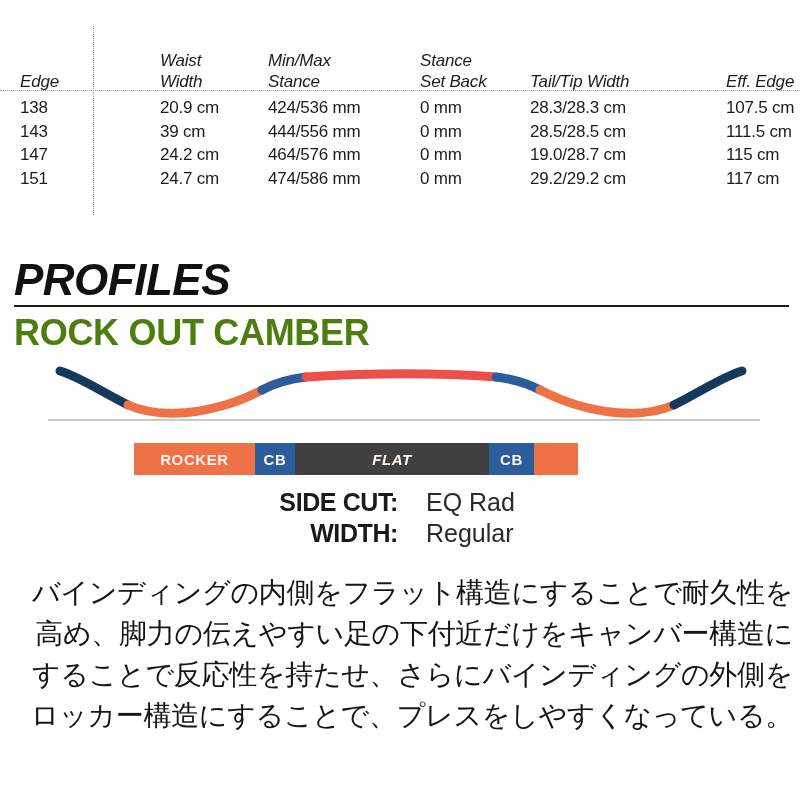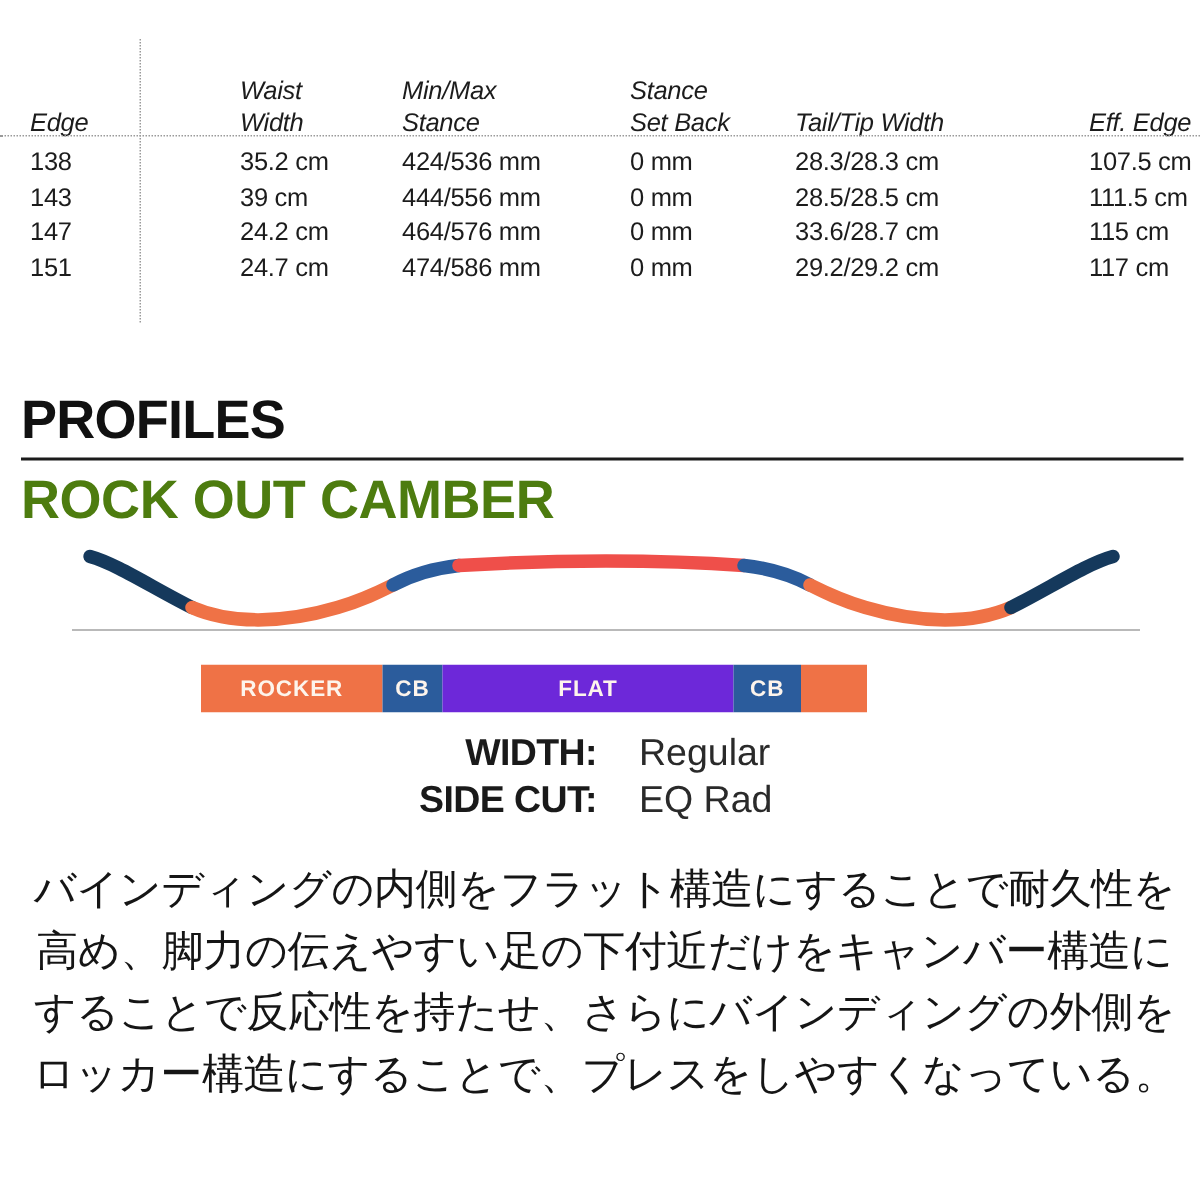--- a/index.html
+++ b/index.html
@@ -80,25 +80,26 @@
     width: 0;
     height: 189px;
     border-left: 1px dotted #9a9a9a;
   }
 
   
   .profiles-title {
     position: absolute;
     left: 14px;
     top: 255px;
-    font-size: 36px;
+    font-size: 44px;
     font-weight: 700;
     letter-spacing: -0.5px;
     color: #111111;
     line-height: 50px;
+    font-style: italic;
   }
   .profiles-rule {
     position: absolute;
     left: 14px;
     top: 305px;
     width: 775px;
     height: 0;
     border-top: 2px solid #1b1b1b;
   }
   .profiles-sub {
@@ -175,21 +176,21 @@
   .jp-desc {
     position: absolute;
     left: 13px;
     top: 572px;
     width: 780px;
     font-size: 28px;
     line-height: 41px;
     letter-spacing: -0.3px;
     color: #151515;
     font-family: "DejaVu Sans", sans-serif;
-    text-align: center;
+    text-align: right;
   }
 </style>
 </head>
 <body>
 
 <div class="spec-table-wrap">
   <div class="dot-h"></div>
   <div class="dot-v"></div>
   <table class="spec-table">
     <thead>
@@ -213,40 +214,40 @@
           <span class="hl">Tail/Tip Width</span>
         </th>
         <th class="col-edge">
           <span class="hl">Eff. Edge</span>
         </th>
       </tr>
     </thead>
     <tbody>
       <tr>
         <td class="col-size">138</td>
-        <td class="col-waist">35.2 cm</td>
+        <td class="col-waist">20.9 cm</td>
         <td class="col-stance">424/536 mm</td>
         <td class="col-setb">0 mm</td>
         <td class="col-tailtip">28.3/28.3 cm</td>
         <td class="col-edge">107.5 cm</td>
       </tr>
       <tr>
         <td class="col-size">143</td>
         <td class="col-waist">39 cm</td>
         <td class="col-stance">444/556 mm</td>
         <td class="col-setb">0 mm</td>
         <td class="col-tailtip">28.5/28.5 cm</td>
         <td class="col-edge">111.5 cm</td>
       </tr>
       <tr>
         <td class="col-size">147</td>
         <td class="col-waist">24.2 cm</td>
         <td class="col-stance">464/576 mm</td>
         <td class="col-setb">0 mm</td>
-        <td class="col-tailtip">33.6/28.7 cm</td>
+        <td class="col-tailtip">19.0/28.7 cm</td>
         <td class="col-edge">115 cm</td>
       </tr>
       <tr>
         <td class="col-size">151</td>
         <td class="col-waist">24.7 cm</td>
         <td class="col-stance">474/586 mm</td>
         <td class="col-setb">0 mm</td>
         <td class="col-tailtip">29.2/29.2 cm</td>
         <td class="col-edge">117 cm</td>
       </tr>
@@ -275,29 +276,29 @@
 
     <path id="seg-rocker-right" d="M 520 32 C 530 37 540 42 557 47 C 594 58 629 58 654 47" fill="none" stroke-linecap="round" stroke-width="9" stroke="#ef7246"></path>
 
     <path id="seg-tip-right" d="M 654 47 C 680 34 704 18 722 13" fill="none" stroke-linecap="round" stroke-width="9" stroke="#15395c"></path>
   </svg>
 </div>
 
 <div class="legend-bar">
   <div class="legend-seg" style="background: rgb(239, 114, 70); width: 121px; flex: 0 0 121px;">ROCKER</div>
   <div class="legend-seg" style="background: rgb(43, 92, 156); width: 40px; flex: 0 0 40px;">CB</div>
-  <div class="legend-seg" style="background: #6d28d9; width: 194px; flex: 0 0 194px;">FLAT</div>
+  <div class="legend-seg" style="background: #404040; width: 194px; flex: 0 0 194px; font-style: italic;">FLAT</div>
   <div class="legend-seg" style="background: rgb(43, 92, 156); width: 45px; flex: 0 0 45px;">CB</div>
   <div class="legend-seg" style="background: rgb(239, 114, 70); width: 156px; flex: 0 0 156px;">ROCKER</div>
 </div>
 
 <div class="cut-rows">
+  <div class="cut-row">
+    <div class="cut-label">SIDE CUT:</div>
+    <div class="cut-value">EQ Rad</div>
+  </div>
   <div class="cut-row">
     <div class="cut-label">WIDTH:</div>
     <div class="cut-value">Regular</div>
   </div>
-  <div class="cut-row">
-    <div class="cut-label">SIDE CUT:</div>
-    <div class="cut-value">EQ Rad</div>
-  </div>
 </div>
 
 <div class="jp-desc">バインディングの内側をフラット構造にすることで耐久性を高め、脚力の伝えやすい足の下付近だけをキャンバー構造にすることで反応性を持たせ、さらにバインディングの外側をロッカー構造にすることで、プレスをしやすくなっている。</div>
 
 </body></html>

